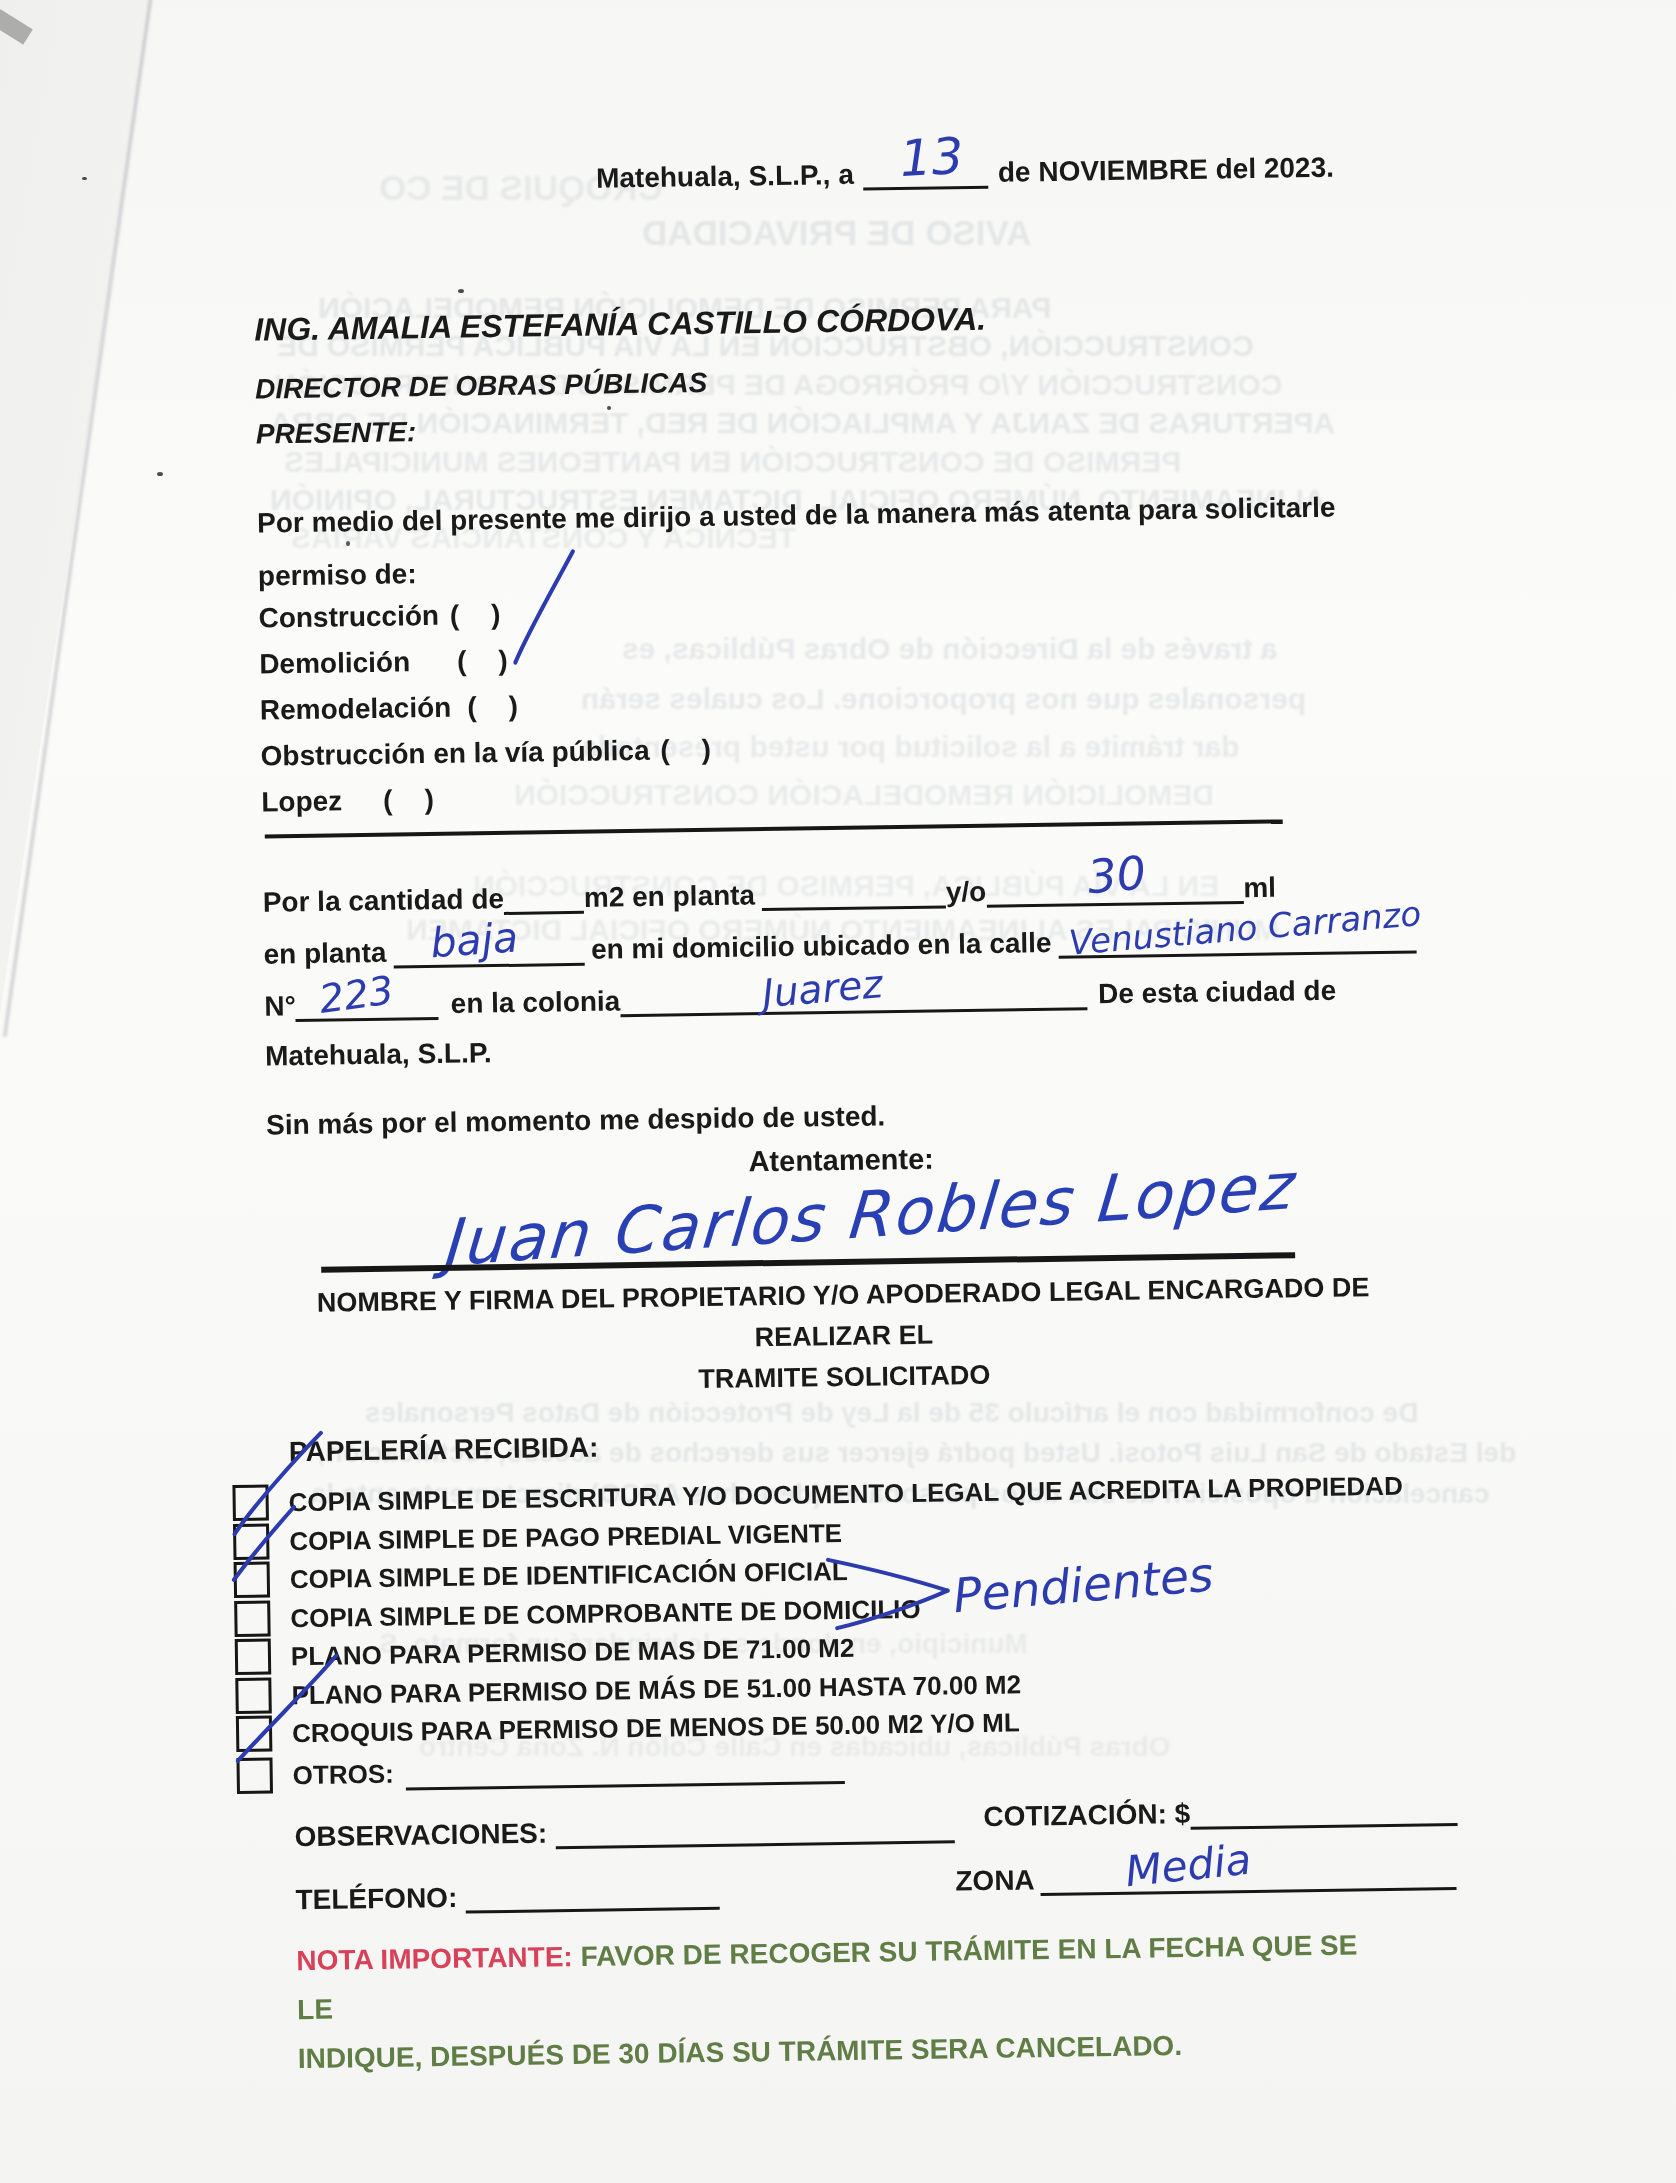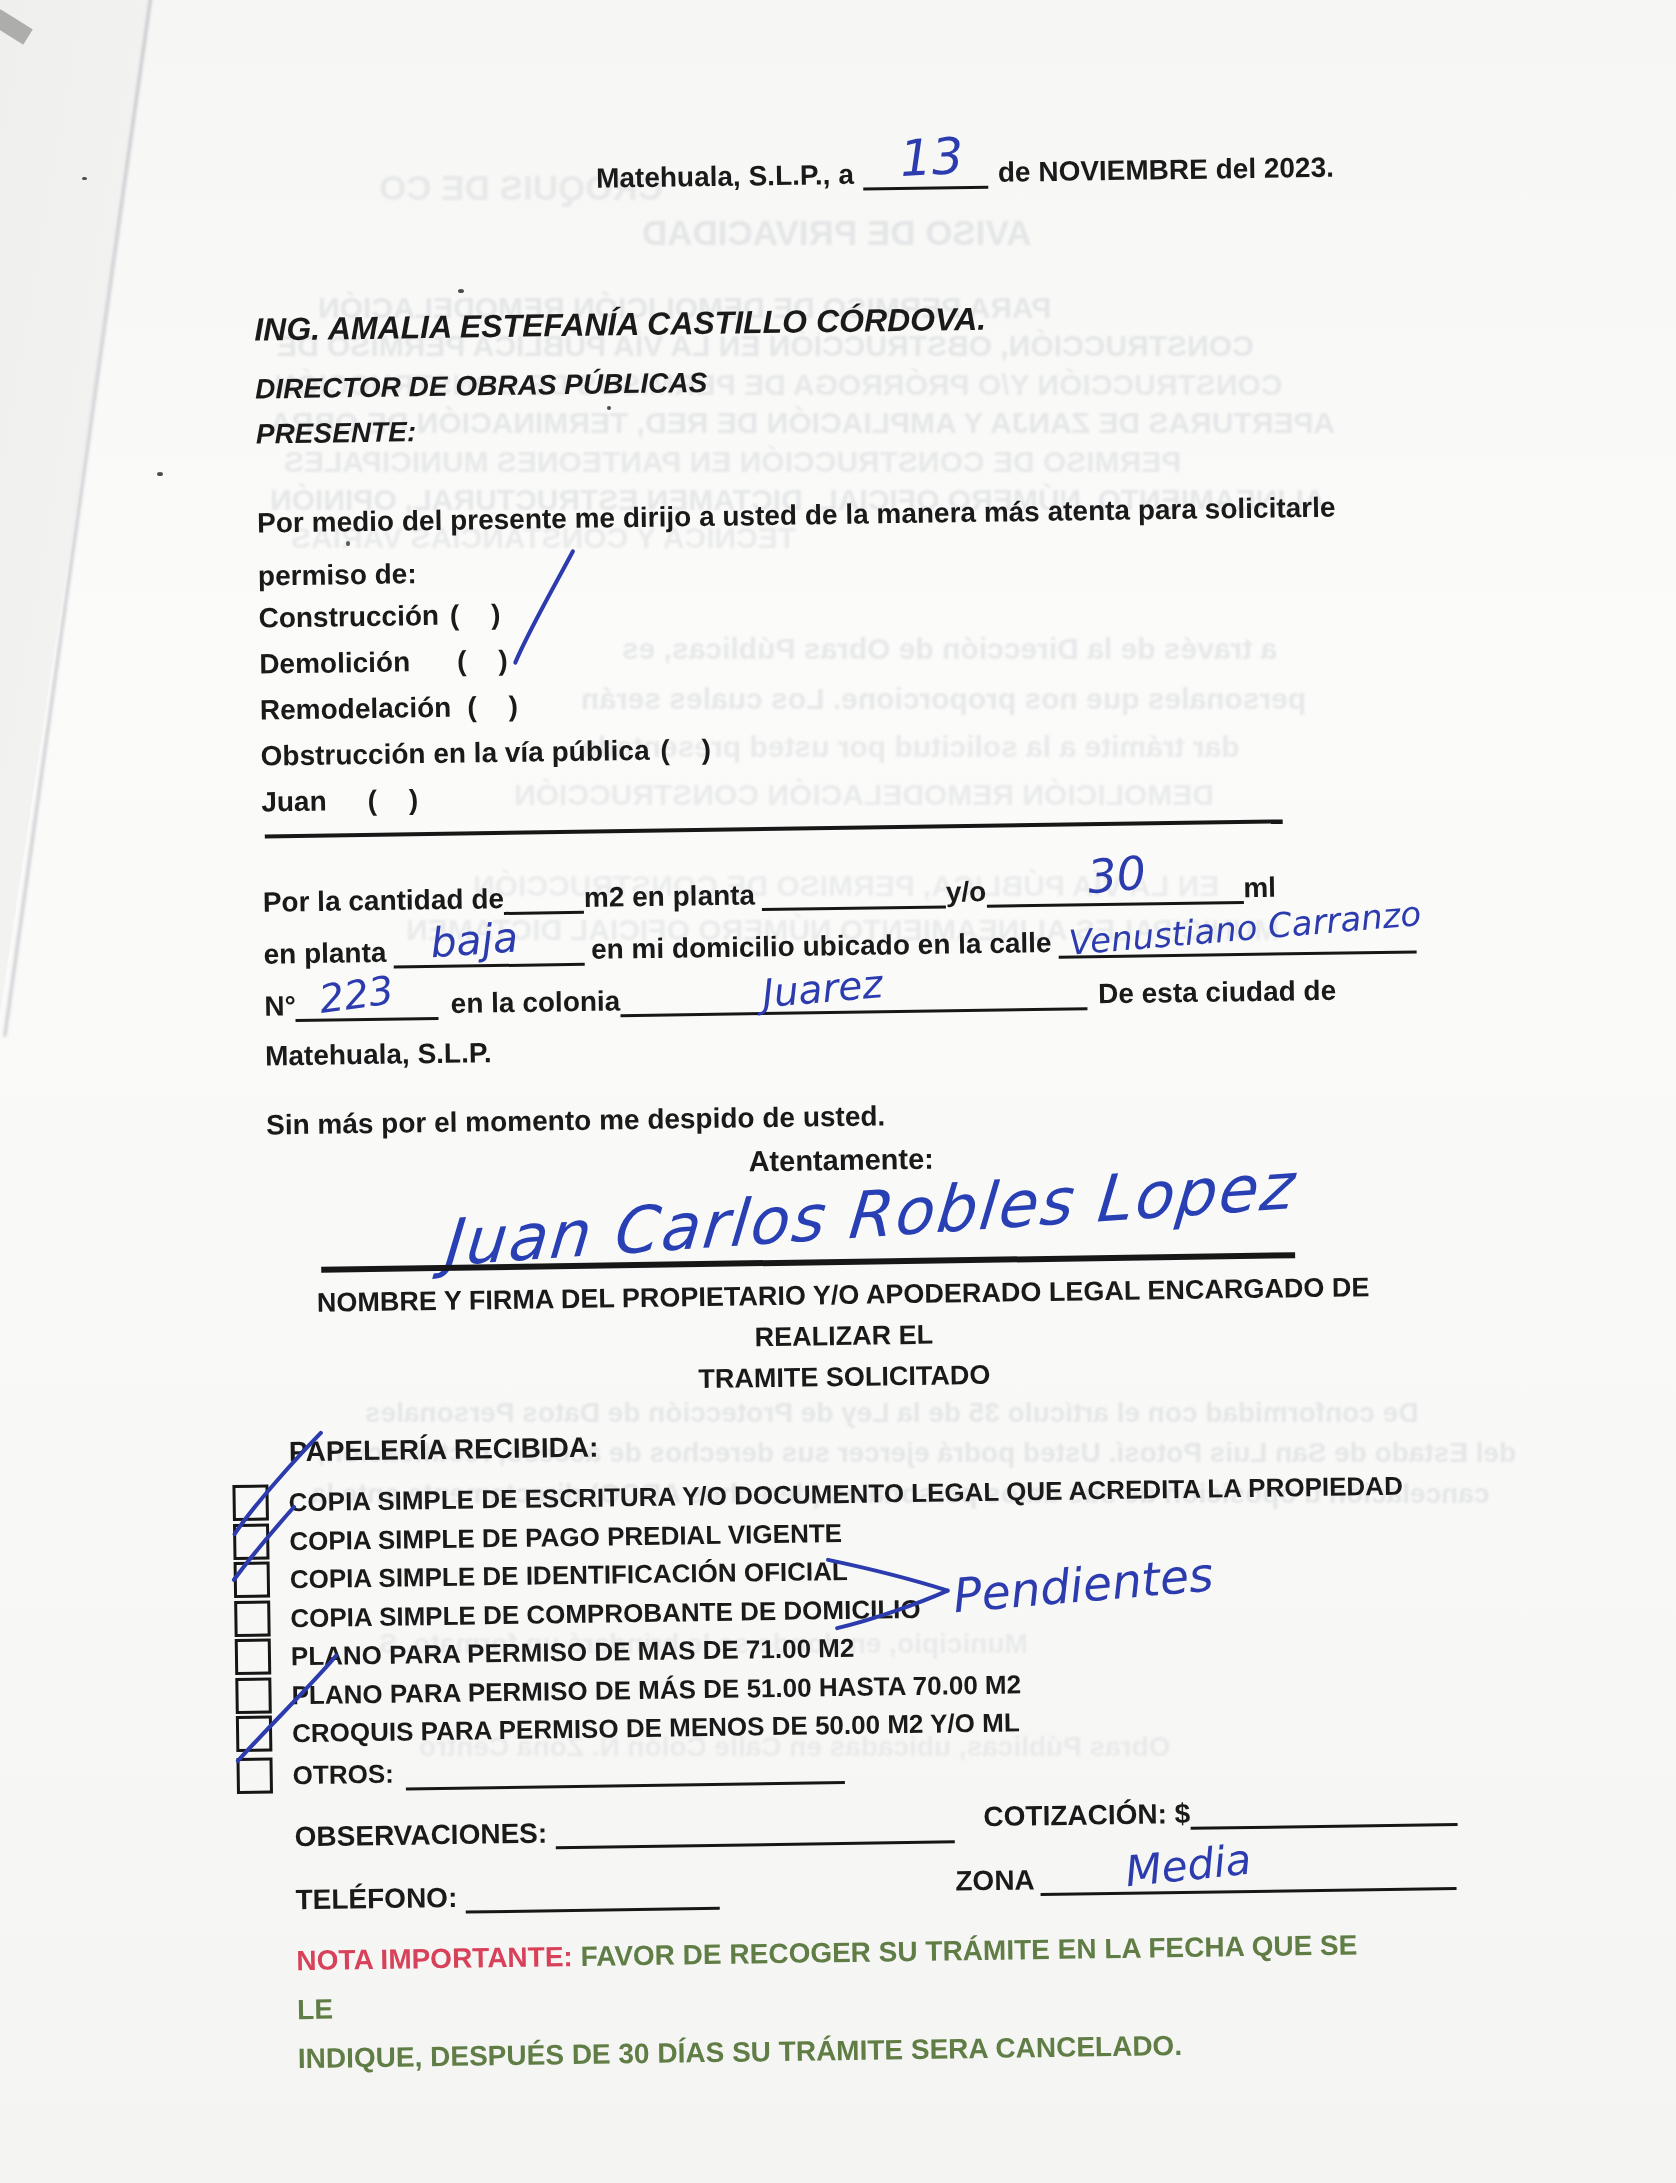--- a/index.html
+++ b/index.html
@@ -110,21 +110,21 @@
         </span>
     </div>
     <div class="t" style="left:265px;top:732px;">
       <span>Obstrucción en la vía pública</span><span class="parens" style="margin-left:10.8px;">
           <span>(</span>
           <span class="pgap"></span>
           <span>)</span>
         </span>
     </div>
     <div class="t" style="left:265px;top:778px;">
-      <span>Juan</span><span class="parens" style="margin-left:41px;">
+      <span>Lopez</span><span class="parens" style="margin-left:41px;">
           <span>(</span>
           <span class="pgap"></span>
           <span>)</span>
         </span>
     </div>
 
     <svg class="stroke" style="left:506px;top:538px;" width="88" height="128" viewBox="0 0 130 190">
       <path d="M22,178 C44,128 86,58 110,14"></path>
     </svg>
 

